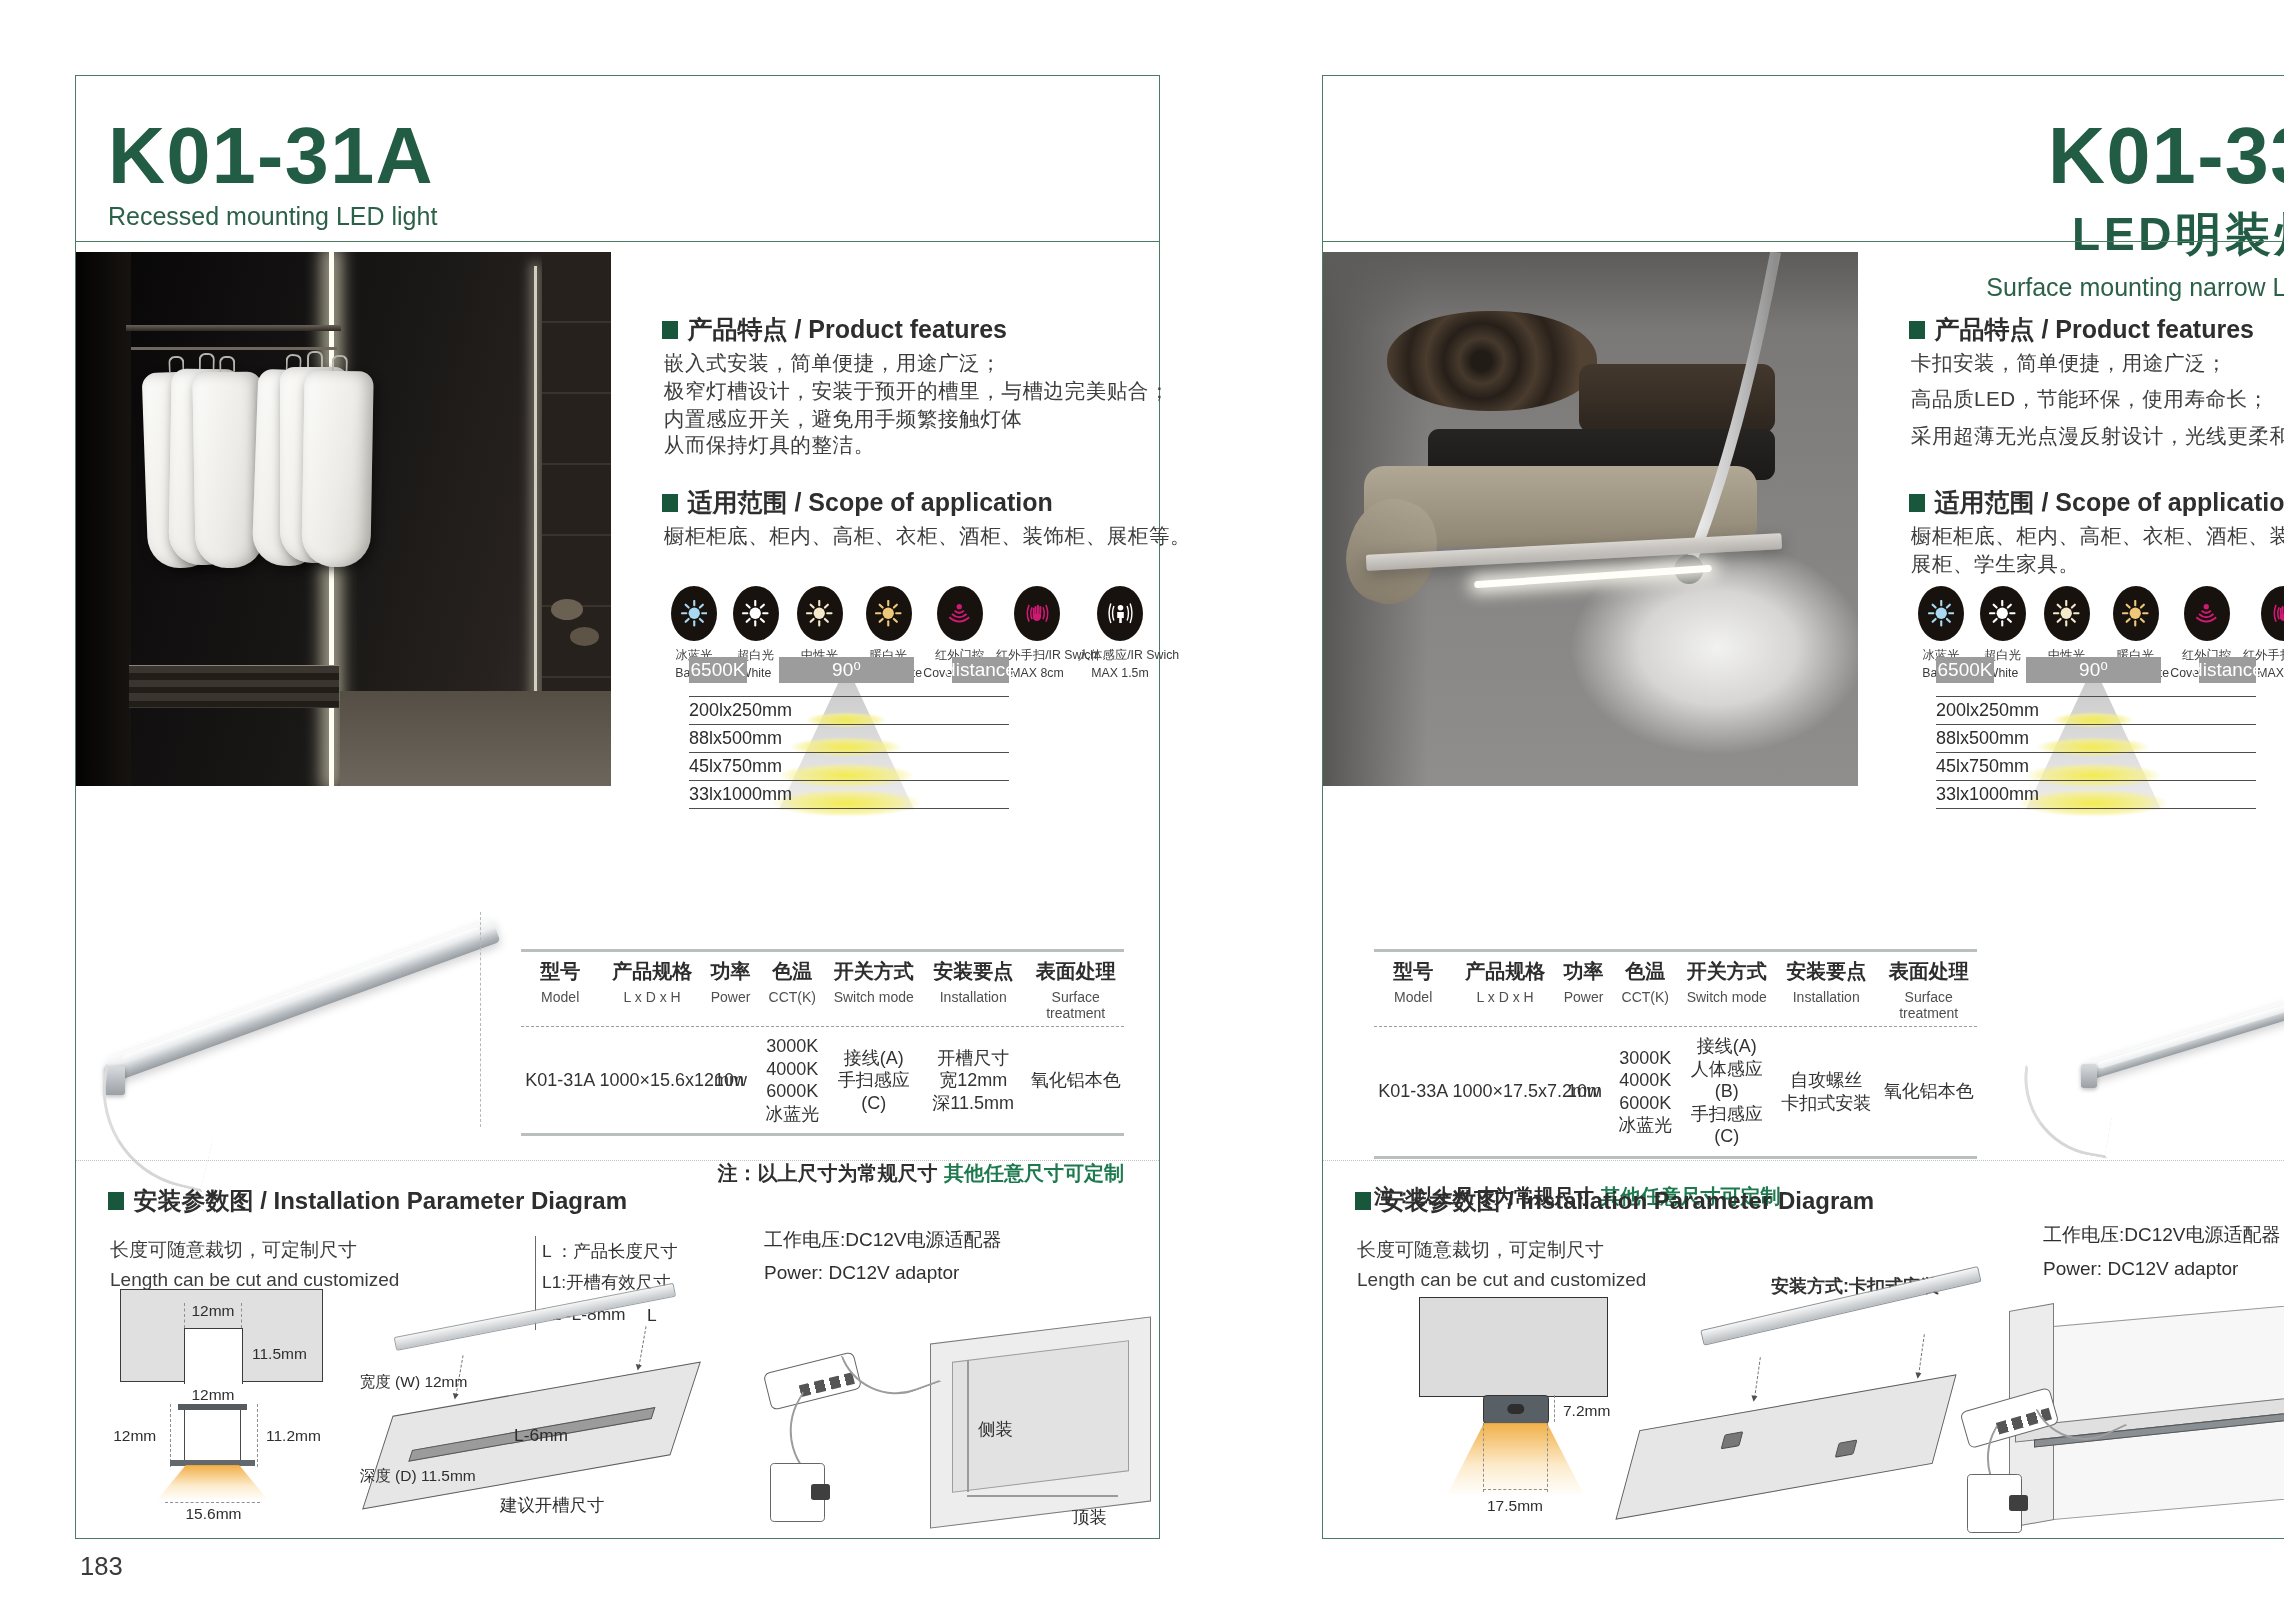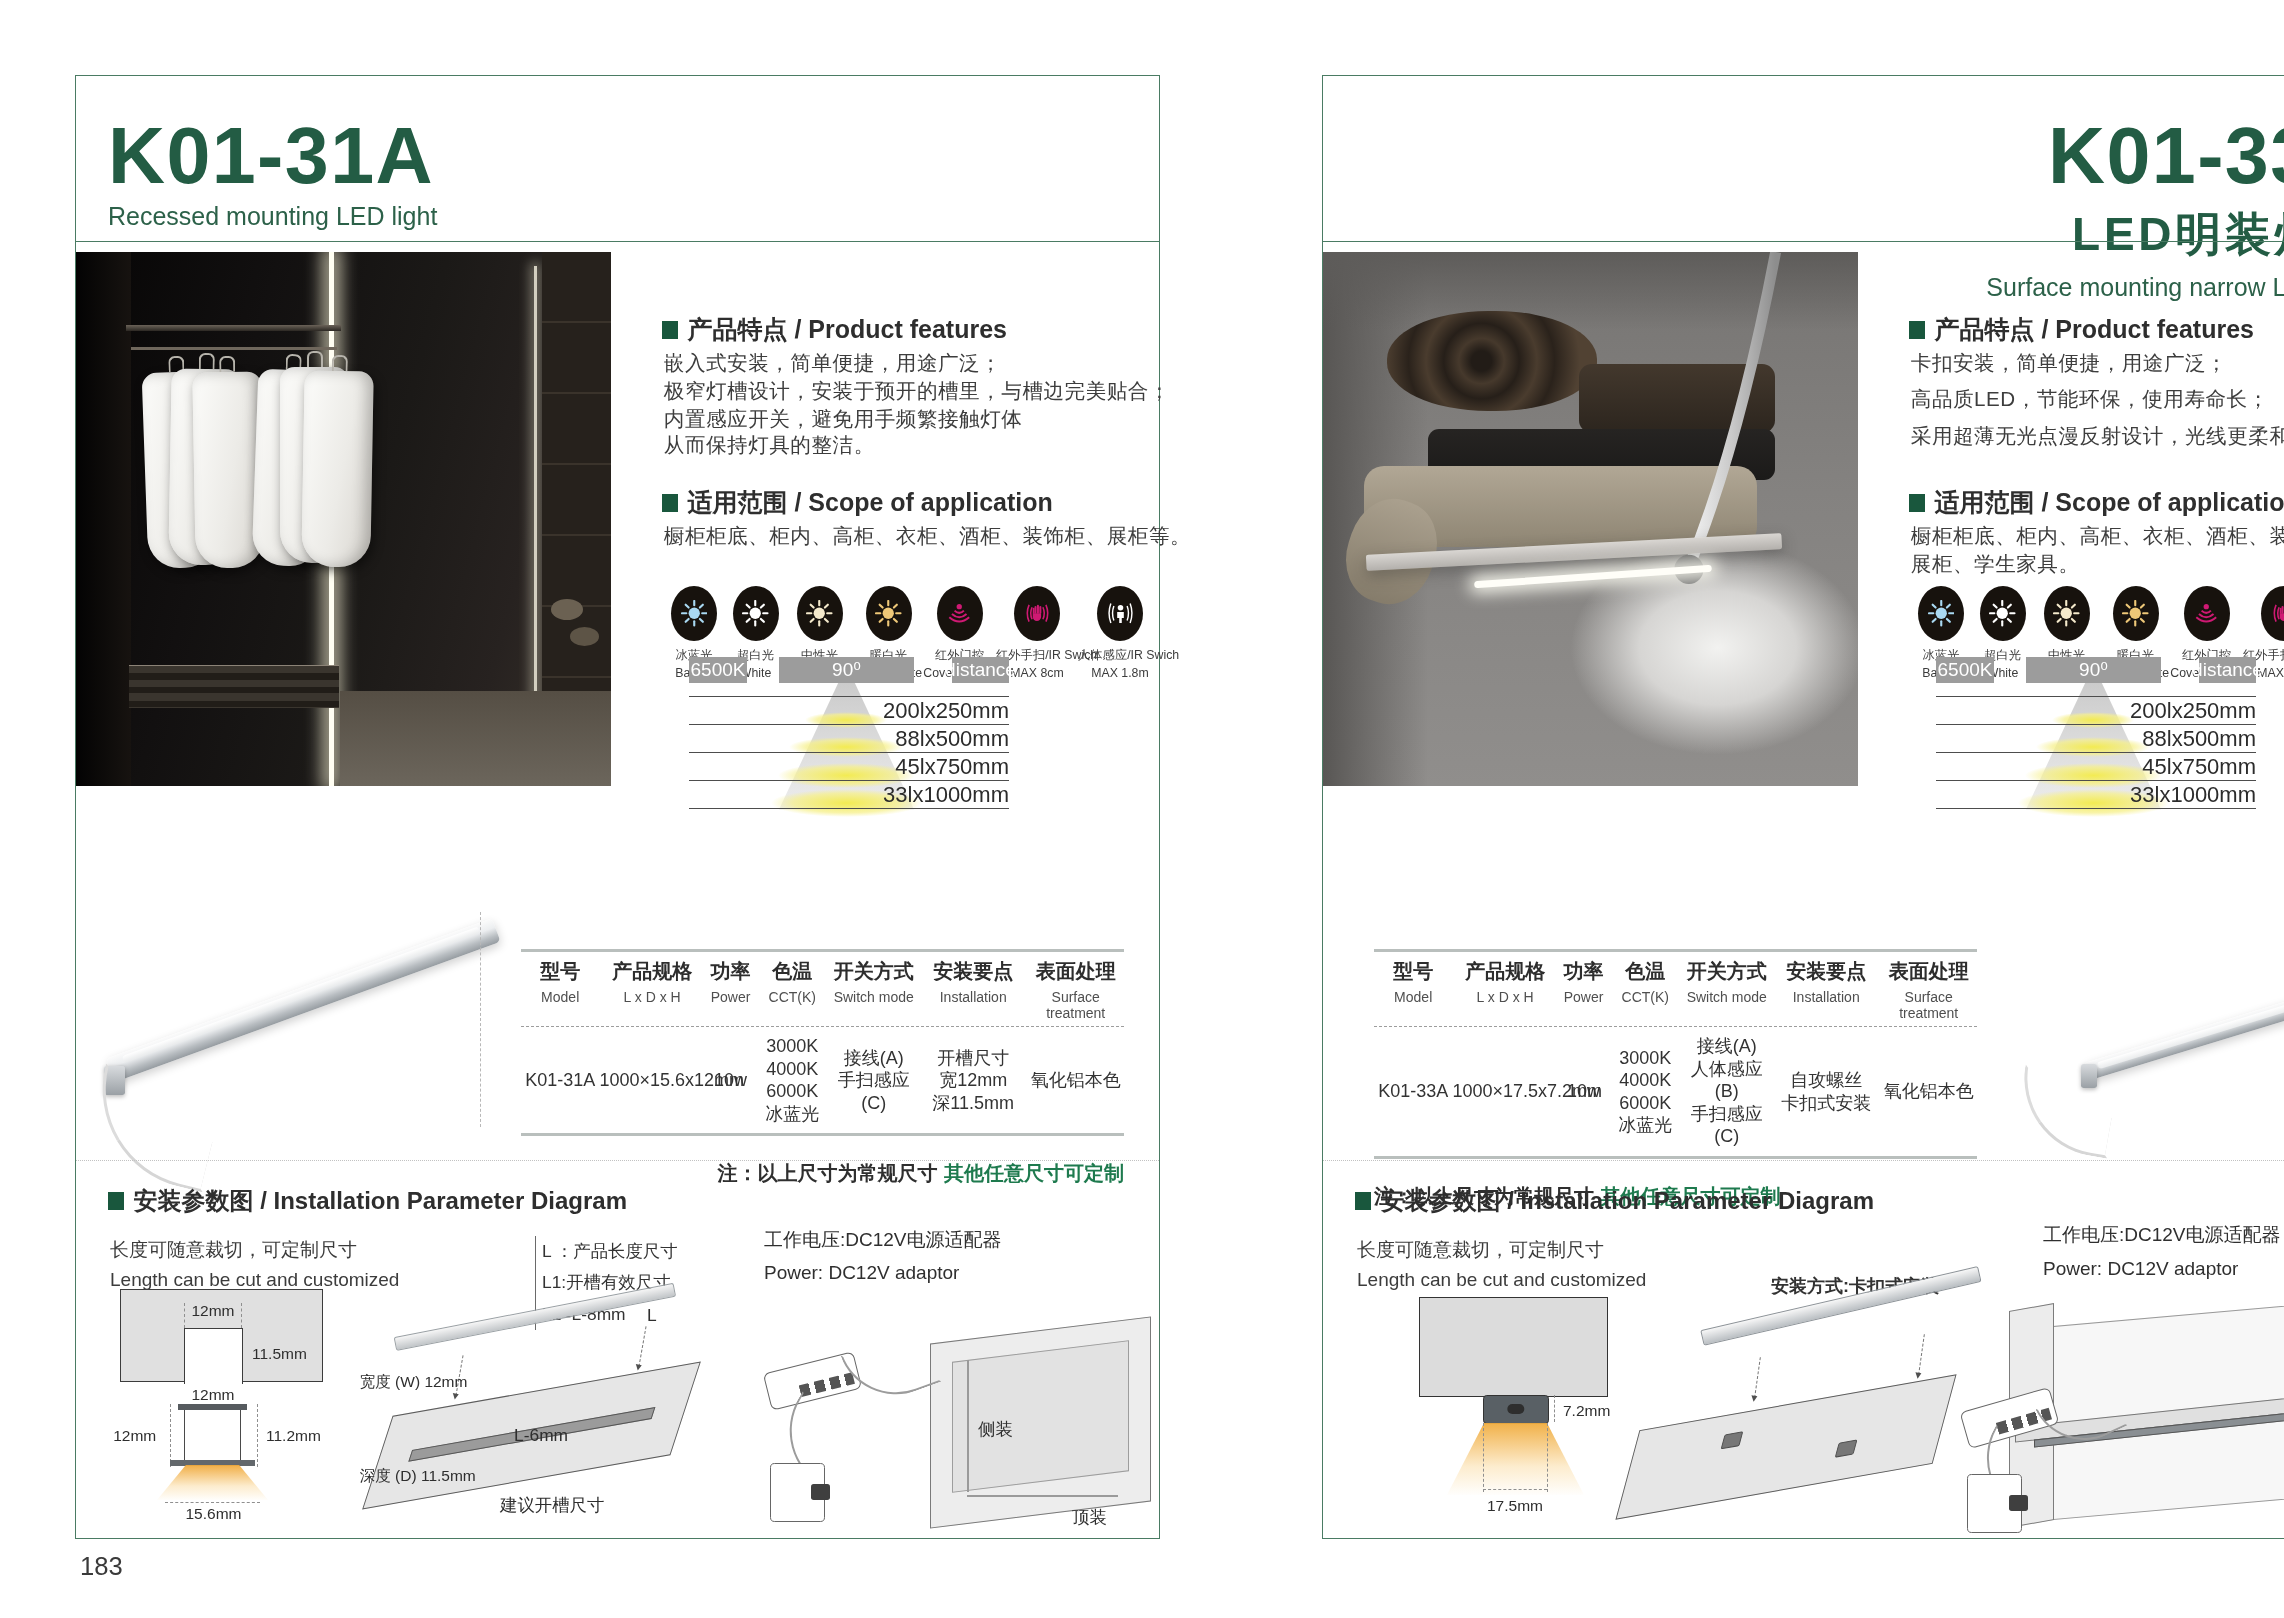--- a/index.html
+++ b/index.html
@@ -48,21 +48,21 @@
   .bar{position:absolute;top:0;height:25.6px;background:#9c9c9c;color:#fff;font-size:19px;
     display:flex;align-items:center;justify-content:center;}
   .b1{left:0;width:58px;} .b2{left:90px;width:135px;} .b3{right:0;width:57px;}
   .cone{position:absolute;left:90px;top:25.6px;width:135px;height:127px;
     clip-path:polygon(44% 0,56% 0,100% 100%,0 100%);
     background:linear-gradient(180deg,rgba(175,175,175,.65),rgba(205,205,205,.35));}
   .el{position:absolute;border-radius:50%;
     background:radial-gradient(closest-side,rgba(243,235,80,.98),rgba(246,240,140,.75) 70%,rgba(246,240,140,0));}
   .rows{position:absolute;left:0;right:0;top:39px;}
   .prow{position:relative;height:27px;border-top:0.9px solid #4d4d4d;display:flex;
-    justify-content:flex-end;align-items:center;font-size:22px;color:#2c2c2c;}
+    justify-content:flex-start;align-items:center;font-size:18px;color:#2c2c2c;}
   .prow.last{border-bottom:0.9px solid #4d4d4d;}
 
   
   .prof{position:absolute;}
   .pbar{position:absolute;background:linear-gradient(180deg,#fbfbfb 0%,#eceef0 38%,#b8bdc1 72%,#969ca1);
     border-radius:4.6px;box-shadow:0 3.7px 10px rgba(0,0,0,.18);}
   .pbar::before{content:'';position:absolute;left:4%;right:4%;top:2.7px;height:7.3px;border-radius:3.7px;
     background:linear-gradient(180deg,#ffffff,#e9ebec);}
   .pcap{position:absolute;background:linear-gradient(180deg,#d8dbde,#9aa0a5);border-radius:2.7px;
     box-shadow:0 1.8px 4.6px rgba(0,0,0,.25);}
@@ -319,21 +319,21 @@
                 <path d="M13 10 Q8.5 22 13 34"></path>
                 <path d="M40 6 Q46 22 40 38"></path>
                 <path d="M35 10 Q39.5 22 35 34"></path>
                 <g fill="#ffffff" stroke="none">
                   <circle cx="24" cy="13" r="4.6"></circle>
                   <path d="M18.5 20 h11 v10 h-3.4 v8 h-4.2 v-8 h-3.4 z"></path>
                 </g>
               </svg>
             </div>
           <div class="ic-l1">人体感应/IR Swich</div>
-            <div class="ic-l2">MAX 1.8m</div>
+            <div class="ic-l2">MAX 1.5m</div>
         </div>
       </div>
 
       <div class="chart">
         <div class="cone"></div>
         <div class="el" style="left:116px;top:55px;width:82px;height:15.5px;"></div>
         <div class="el" style="left:100px;top:80px;width:114px;height:20px;"></div>
         <div class="el" style="left:89px;top:106px;width:137px;height:25px;"></div>
         <div class="el" style="left:82px;top:132px;width:151px;height:28px;"></div>
         <div class="bar b1">6500K</div>

